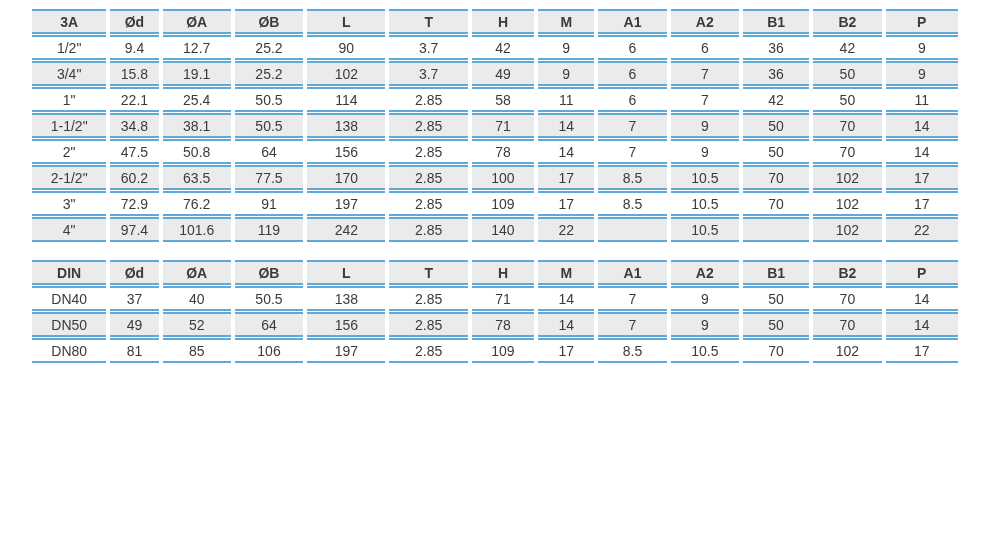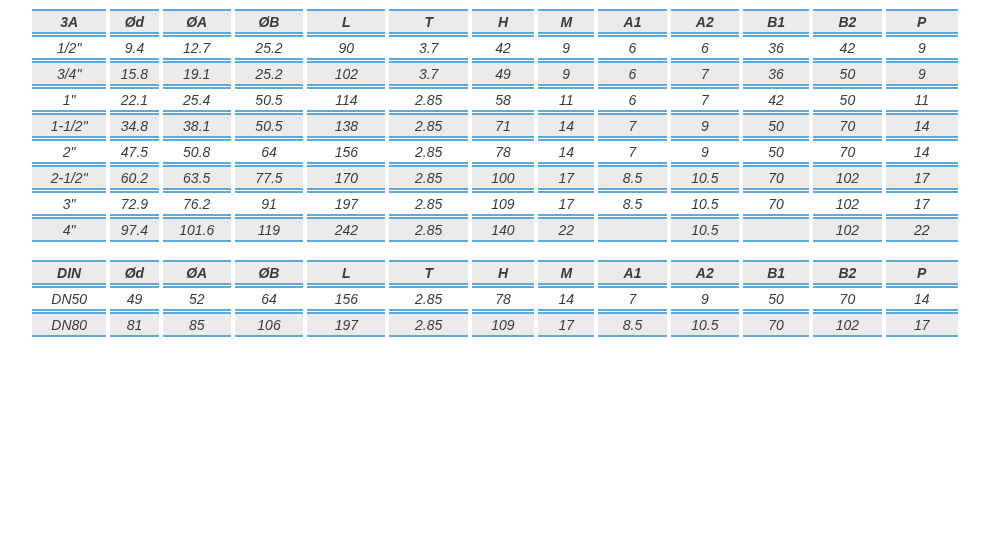--- a/index.html
+++ b/index.html
@@ -6,21 +6,21 @@
     --line-blue:#60a8d6;
     --row-gray:#ebebeb;
     --text:#3b3b3b;
   }
   html,body{margin:0;padding:0;background:#ffffff;}
   body{
     width:1000px;height:549px;overflow:hidden;
     font-family:"Liberation Sans", sans-serif;
     color:var(--text);
   }
-  .page{padding:8px 0 0 28px;font-style:italic;}
+  .page{padding:8px 0 0 28px;}
   table.dim-table{
     border-collapse:separate;
     border-spacing:4px 1px;
     table-layout:fixed;
     width:934px;
     margin:0 0 16px 0;
   }
   table.dim-table th,
   table.dim-table td{
     border-top:2px solid var(--line-blue);
@@ -231,20 +231,35 @@
           <th>M</th>
           <th>A1</th>
           <th>A2</th>
           <th>B1</th>
           <th>B2</th>
           <th>P</th>
         </tr>
     </thead>
     <tbody>
         <tr>
+          <td>DN40</td>
+          <td>37</td>
+          <td>40</td>
+          <td>50.5</td>
+          <td>138</td>
+          <td>2.85</td>
+          <td>71</td>
+          <td>14</td>
+          <td>7</td>
+          <td>9</td>
+          <td>50</td>
+          <td>70</td>
+          <td>14</td>
+        </tr>
+        <tr>
           <td>DN50</td>
           <td>49</td>
           <td>52</td>
           <td>64</td>
           <td>156</td>
           <td>2.85</td>
           <td>78</td>
           <td>14</td>
           <td>7</td>
           <td>9</td>

